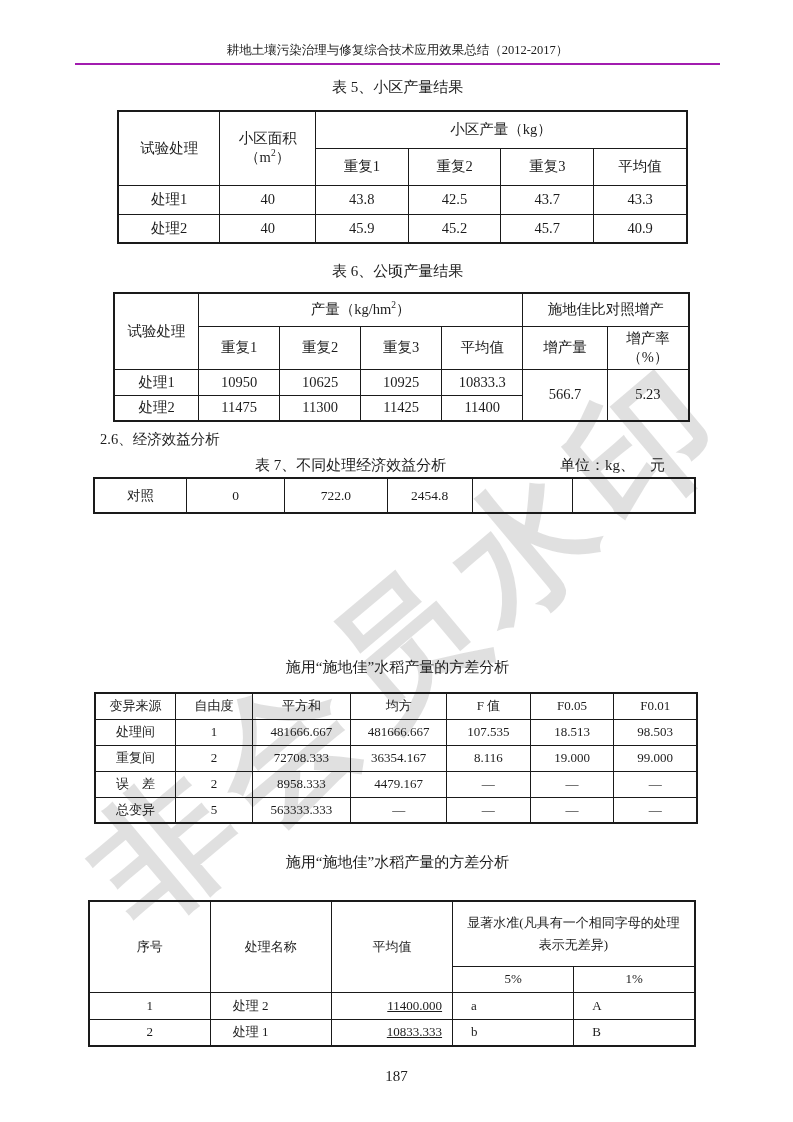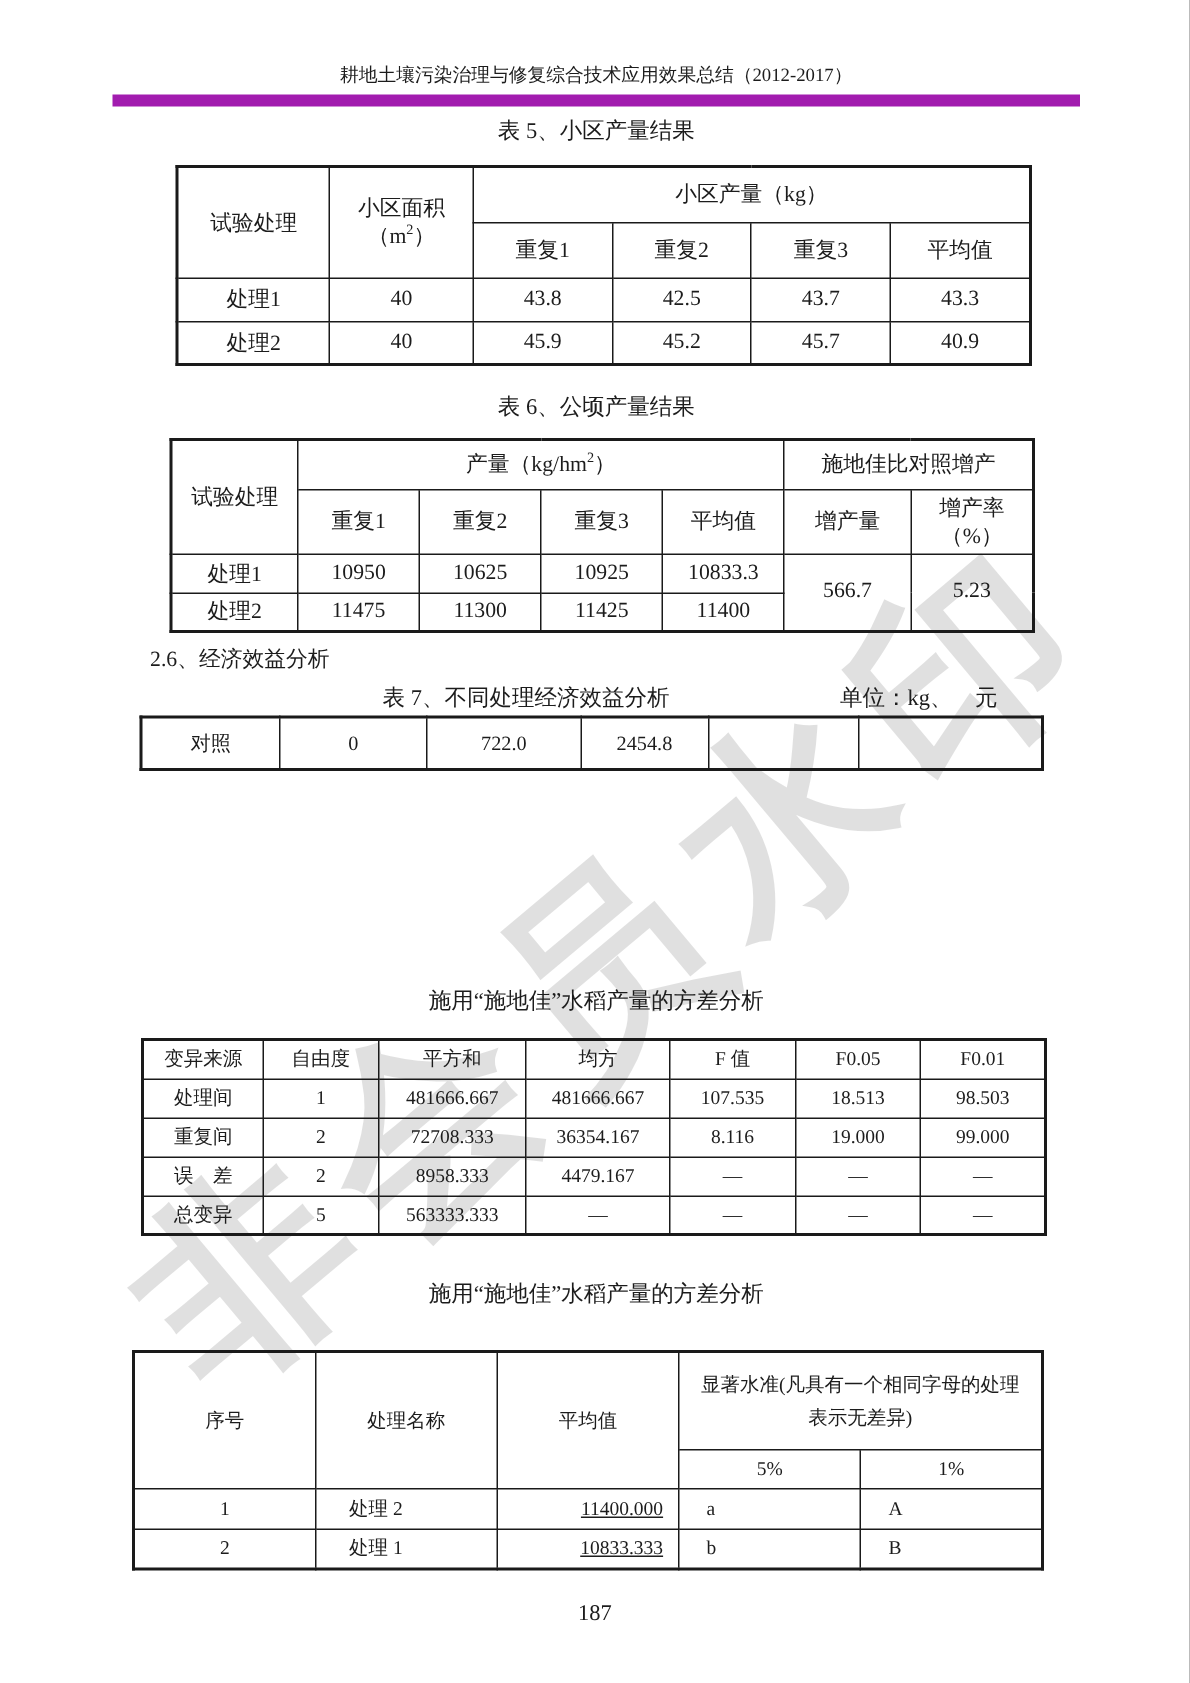--- a/index.html
+++ b/index.html
@@ -24,21 +24,21 @@
     letter-spacing:16px;
     white-space:nowrap;
     color:rgba(0,0,0,0.12);
   }
   .abs { position:absolute; }
   .doc-header {
     top:42px; left:75px; width:645px;
     text-align:center;
     font-size:12.5px;
     padding-bottom:4px;
-    border-bottom:8px solid #a21caf;
+    border-bottom:2px solid #a21caf;
   }
   .tbl-title { left:75px; width:645px; text-align:center; font-size:15px; }
   .sec-heading { left:100px; font-size:14.5px; }
   table { border-collapse:collapse; table-layout:fixed; border:2px solid #1a1a1a; }
   td { border:1px solid #1a1a1a; text-align:center; vertical-align:middle; overflow:hidden; }
   .t56 td { font-size:14.5px; }
   .t7 td { font-size:13.5px; }
   .anv td { font-size:13px; }
   .cmp td { font-size:13px; }
   sup { font-size:9.5px; }

